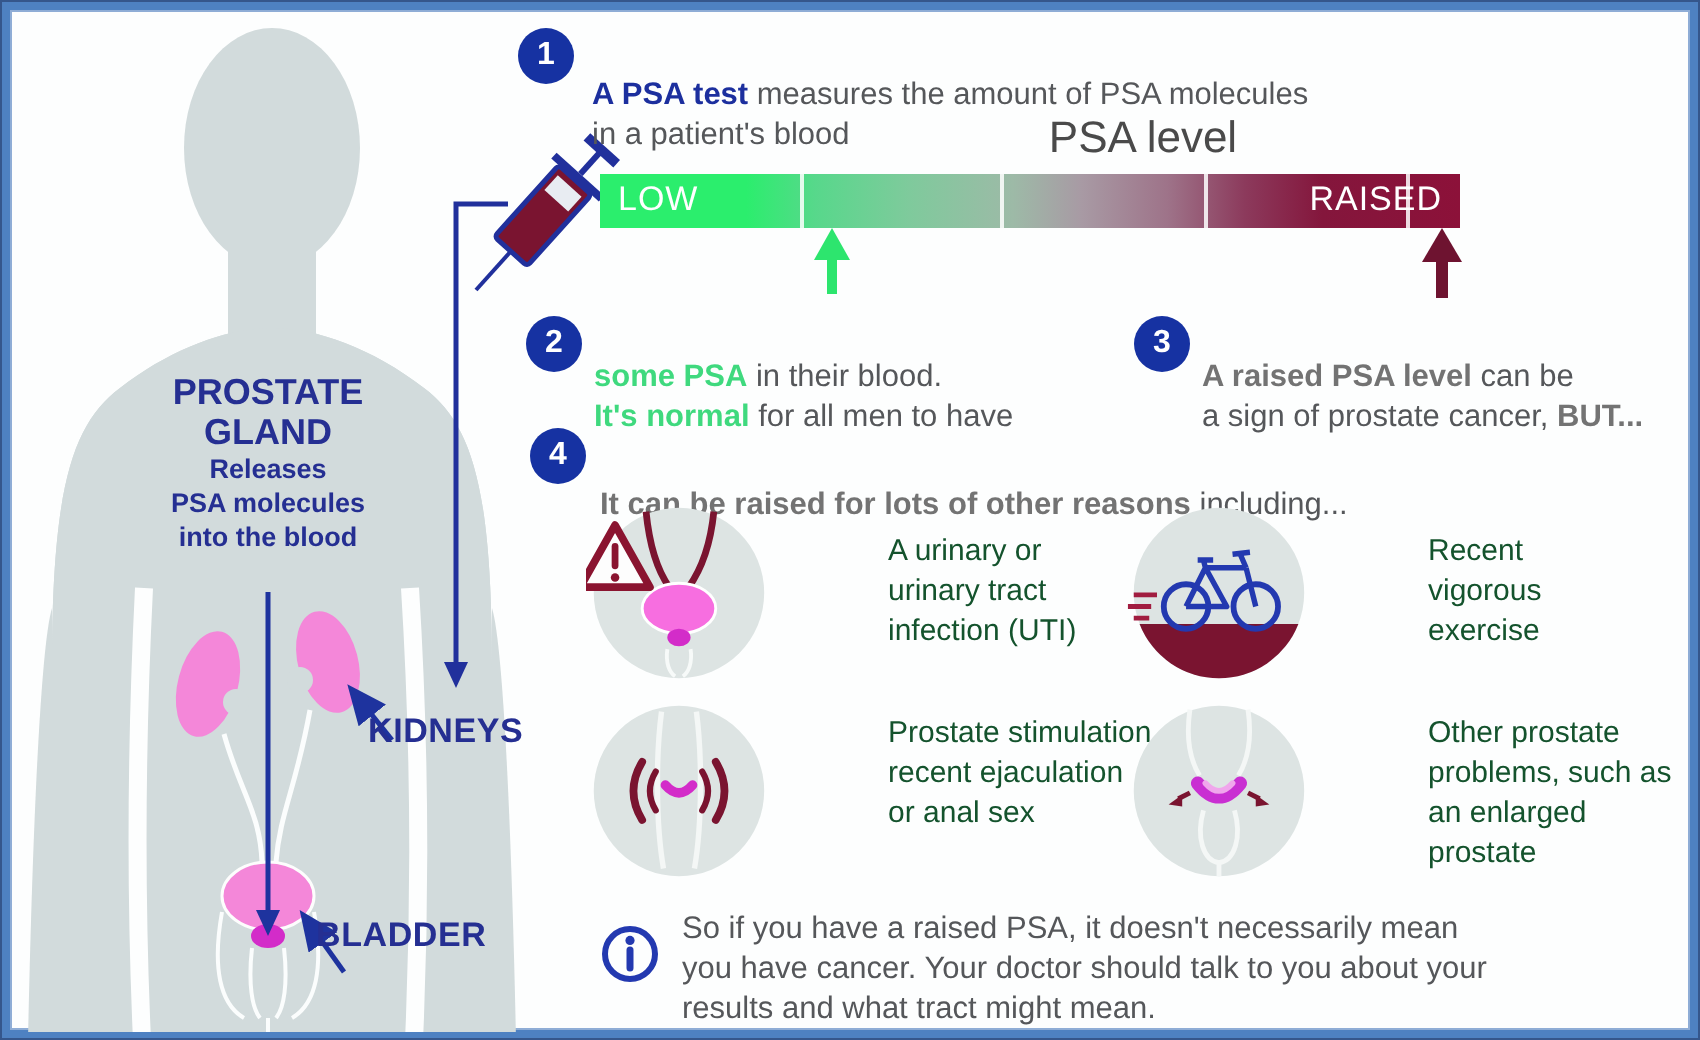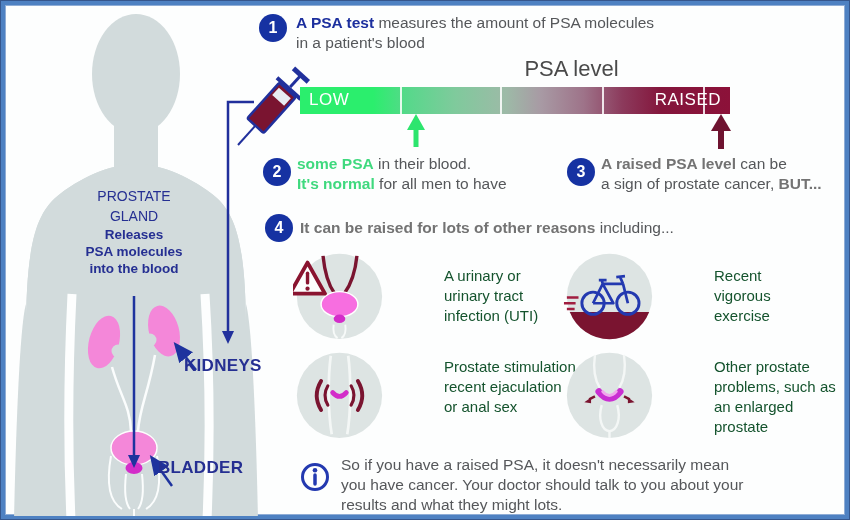--- a/index.html
+++ b/index.html
@@ -9,41 +9,41 @@
     box-shadow: inset 0 0 0 1px #35568c, inset 0 0 0 5px #4e81c2, inset 0 0 0 6px #8fadd6;
   }
   .abs{position:absolute;}
   svg{display:block;}
   
   .badge{
     position:absolute; width:28px; height:28px; border-radius:50%;
     background:#1632a2; color:#ffffff; font-weight:bold; font-size:16px;
     display:flex; align-items:center; justify-content:center;
   }
-  .step{position:absolute; font-size:15.5px; line-height:20px; color:#55575a;}
+  .step{position:absolute; font-size:15.5px; line-height:20px; color:#55575a;margin-top:25px;}
   .hl-blue{color:#1c2f9e; font-weight:bold;}
   .hl-green{color:#3fd97e; font-weight:bold;}
   .hl-maroon{color:#737373; font-weight:bold;}
   
   .bar-title{
     position:absolute; left:300px; top:56px; width:543px; text-align:center;
     font-size:22px; color:#4a4a4a;
   }
   .psa-bar{
     position:absolute; left:300px; top:87px; width:430px; height:27px;
     background:linear-gradient(90deg,#2bee6d 0%,#2bee6d 17%,#57d88b 25%,#7fca9c 36%,#9dbaa7 48%,#a89aa4 56%,#9e7389 66%,#8c3a5c 75%,#84163c 84%,#8c1139 100%);
   }
   .psa-bar .divider{position:absolute; top:0; width:2px; height:27px; background:rgba(255,255,255,.85);}
   .bar-label{position:absolute; top:3px; color:#ffffff; font-size:17px; font-weight:500; letter-spacing:.5px;}
   .bar-label.low{left:9px;}
   .bar-label.raised{right:9px;}
   
   .organ-label{position:absolute; color:#252f92; font-weight:bold; font-size:17px; letter-spacing:.3px;}
   .prostate-block{position:absolute; left:58px; top:186px; width:152px; text-align:center; color:#252f92;}
-  .prostate-block .t{font-weight:normal; font-size:14px; line-height:20px;}
+  .prostate-block .t{font-weight:bold; font-size:18px; line-height:20px;}
   .prostate-block .s{font-weight:600; font-size:13.5px; line-height:17px;}
   
   .reason-icon{position:absolute; width:92px; height:92px;}
   .reason-text{position:absolute; font-size:15px; line-height:20px; color:#14532d;margin-left:40px;}
   
   .note-text{position:absolute; left:341px; top:455px; font-size:15.5px; line-height:20px; color:#55575a;}
 </style>
 </head>
 <body>
 
@@ -237,16 +237,16 @@
   </div>
 
   <svg class="abs" style="left:299px;top:461px;" width="32" height="32" viewBox="0 0 32 32">
     <circle cx="16" cy="16" r="12.5" fill="none" stroke="#2339b0" stroke-width="3"></circle>
     <line x1="16" y1="14" x2="16" y2="23" stroke="#2339b0" stroke-width="3.5" stroke-linecap="round"></line>
     <circle cx="16" cy="9.2" r="2.3" fill="#2339b0"></circle>
   </svg>
   <div class="note-text">
     <div>So if you have a raised PSA, it doesn't necessarily mean</div>
     <div>you have cancer. Your doctor should talk to you about your</div>
-    <div>results and what they might lots.</div>
+    <div>results and what tract might mean.</div>
   </div>
 
 </div>
 
 </body></html>

